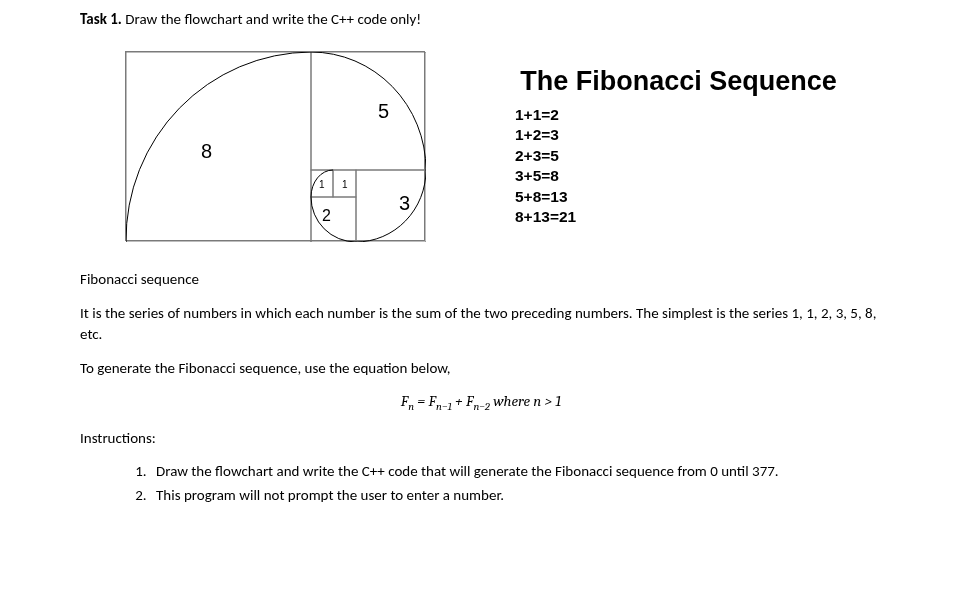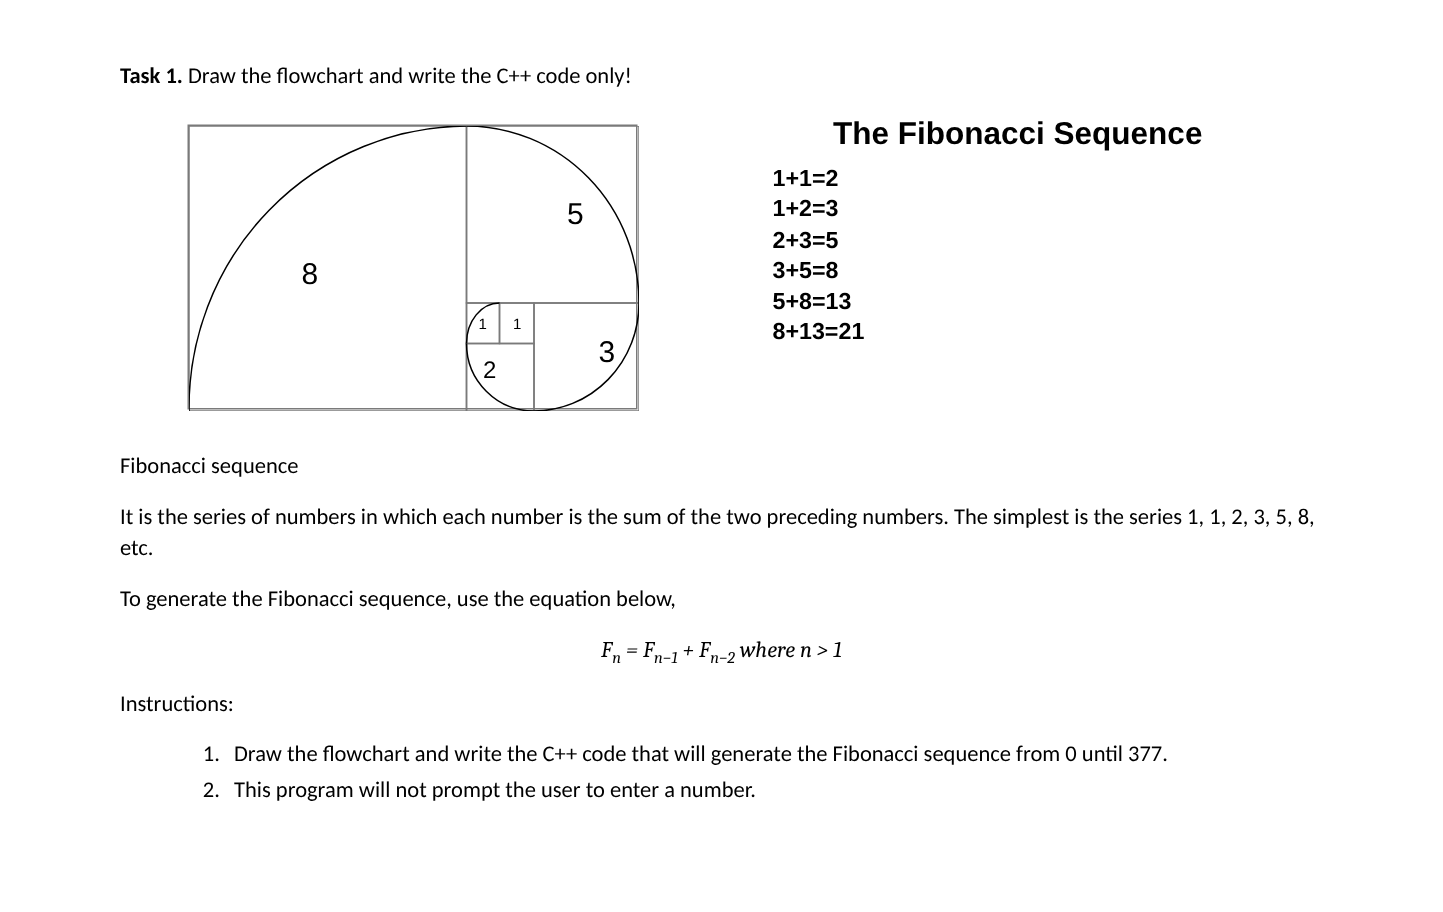--- a/index.html
+++ b/index.html
@@ -7,21 +7,20 @@
       font-family: Calibri, Arial, sans-serif;
       font-size: 15px;
       color: #000;
       background: #fff;
       width: 962px;
       height: 608px;
       padding: 10px 80px 20px 80px;
     }
     .task-title {
       margin-bottom: 18px;
-      margin-top: 32px;
     }
     .task-title .bold { font-weight: bold; }
     .figure-row {
       display: flex;
       gap: 50px;
       margin-bottom: 28px;
       padding-left: 45px;
     }
     .spiral-box {
       width: 300px;
@@ -40,24 +39,25 @@
       font-family: Arial, sans-serif;
       font-size: 20px;
       color: #000;
     }
     .spiral-label.small { font-size: 10px; }
     .fib-panel {
       flex: 1;
       font-family: Arial, sans-serif;
     }
     .fib-title {
-      font-size: 21px;
+      font-size: 27px;
       font-weight: bold;
       text-align: center;
       margin-bottom: 8px;
+      margin-top: 20px;
     }
     .fib-seq {
       font-size: 16px;
       font-weight: bold;
       text-align: center;
       margin-bottom: 14px;
       letter-spacing: 0.2px;
     }
     .fib-sums {
       display: flex;

